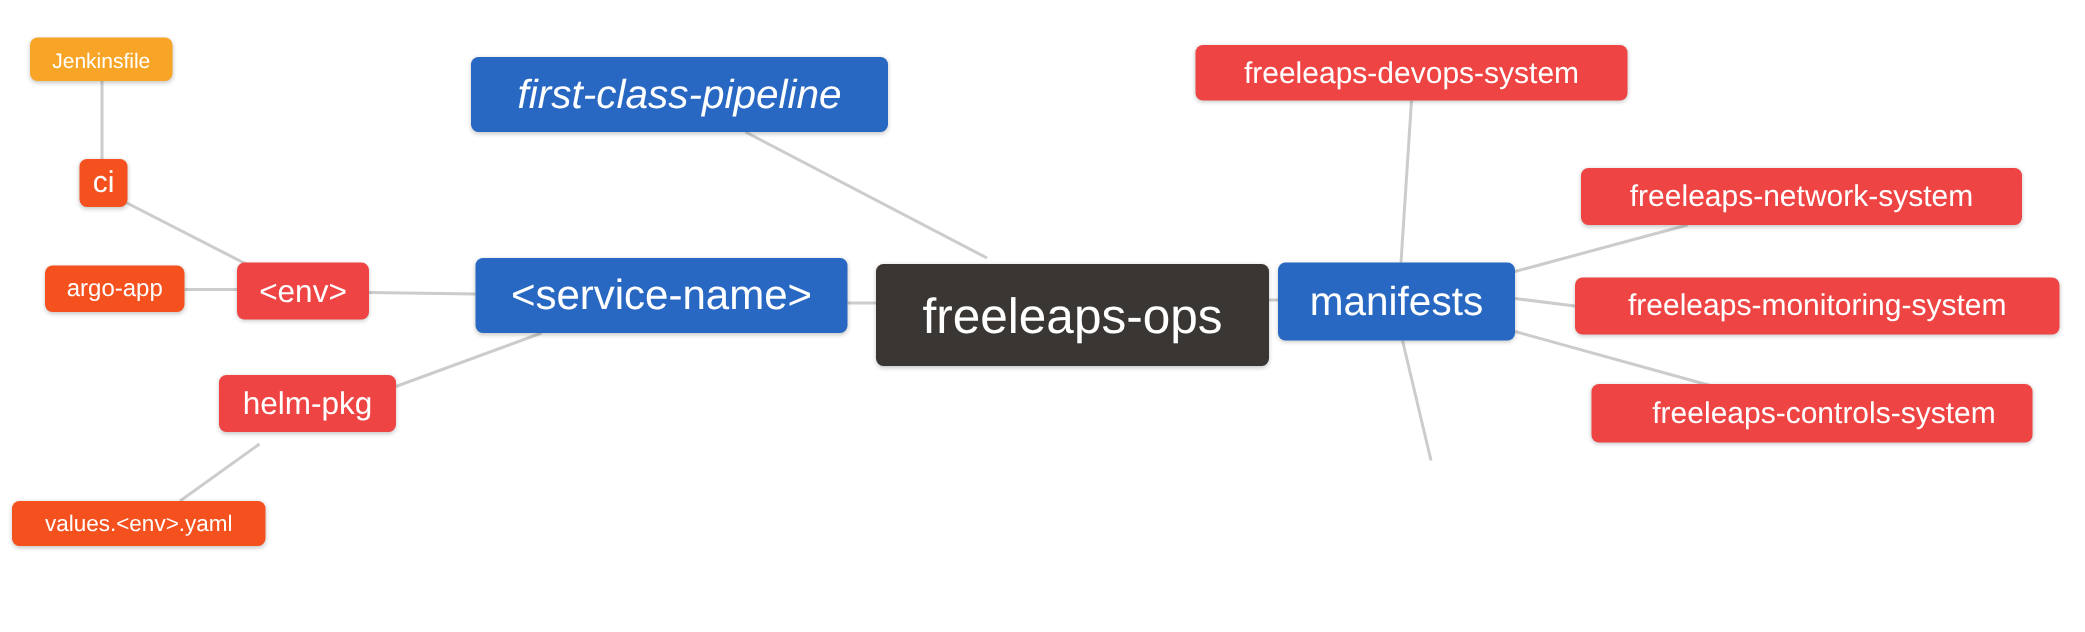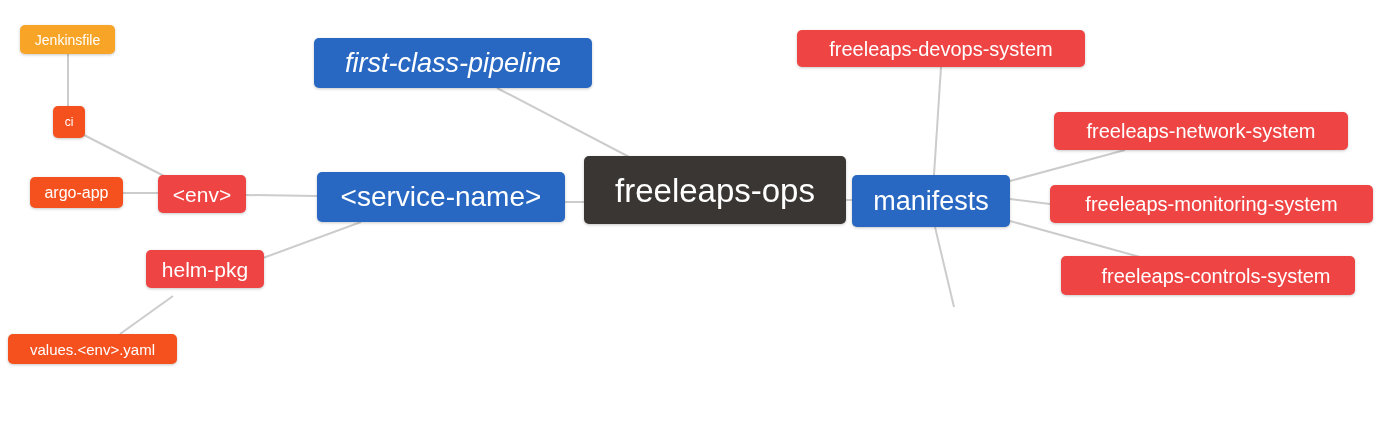--- a/index.html
+++ b/index.html
@@ -30,26 +30,26 @@
     cursor: default;
     line-height: 1;
   }
   .c-orange { background: #f8a426; }
   .c-red    { background: #f4511e; }
   .c-green  { background: #ef4444; }
   .c-blue   { background: #2868c2; }
   .c-dark   { background: #3a3633; }
 
   .n-jenkinsfile        { left:   20px; top:  25px; width:  95px; height: 29px; font-size: 14px; }
-  .n-ci                 { left:   53px; top: 106px; width:  32px; height: 32px; font-size: 12px; }
+  .n-ci                 { left:   53px; top: 106px; width:  32px; height: 32px; font-size: 20px; }
   .n-argo-app           { left:   30px; top: 177px; width:  93px; height: 31px; font-size: 16px; }
   .n-env                { left:  158px; top: 175px; width:  88px; height: 38px; font-size: 21px; }
   .n-service-name       { left:  317px; top: 172px; width: 248px; height: 50px; font-size: 28px; }
   .n-first-class-pipeline{ left: 314px; top:  38px; width: 278px; height: 50px; font-size: 27px; font-style: italic; }
-  .n-freeleaps-ops      { left:  584px; top: 156px; width: 262px; height: 68px; font-size: 33px; }
+  .n-freeleaps-ops      { left:  584px; top: 176px; width: 262px; height: 68px; font-size: 33px; }
   .n-manifests          { left:  852px; top: 175px; width: 158px; height: 52px; font-size: 27px; }
   .n-devops-system      { left:  797px; top:  30px; width: 288px; height: 37px; font-size: 20px; }
   .n-network-system     { left: 1054px; top: 112px; width: 294px; height: 38px; font-size: 20px; }
   .n-monitoring-system  { left: 1050px; top: 185px; width: 323px; height: 38px; font-size: 20px; }
   .n-controls-system    { left: 1061px; top: 256px; width: 294px; height: 39px; font-size: 20px; padding-left: 16px; }
   .n-storage-system     { left:  816px; top: 307px; width: 288px; height: 38px; font-size: 20px; }
   .n-helm-pkg           { left:  146px; top: 250px; width: 118px; height: 38px; font-size: 21px; }
   .n-values-env-yaml    { left:    8px; top: 334px; width: 169px; height: 30px; font-size: 15px; }
 </style>
 </head>

